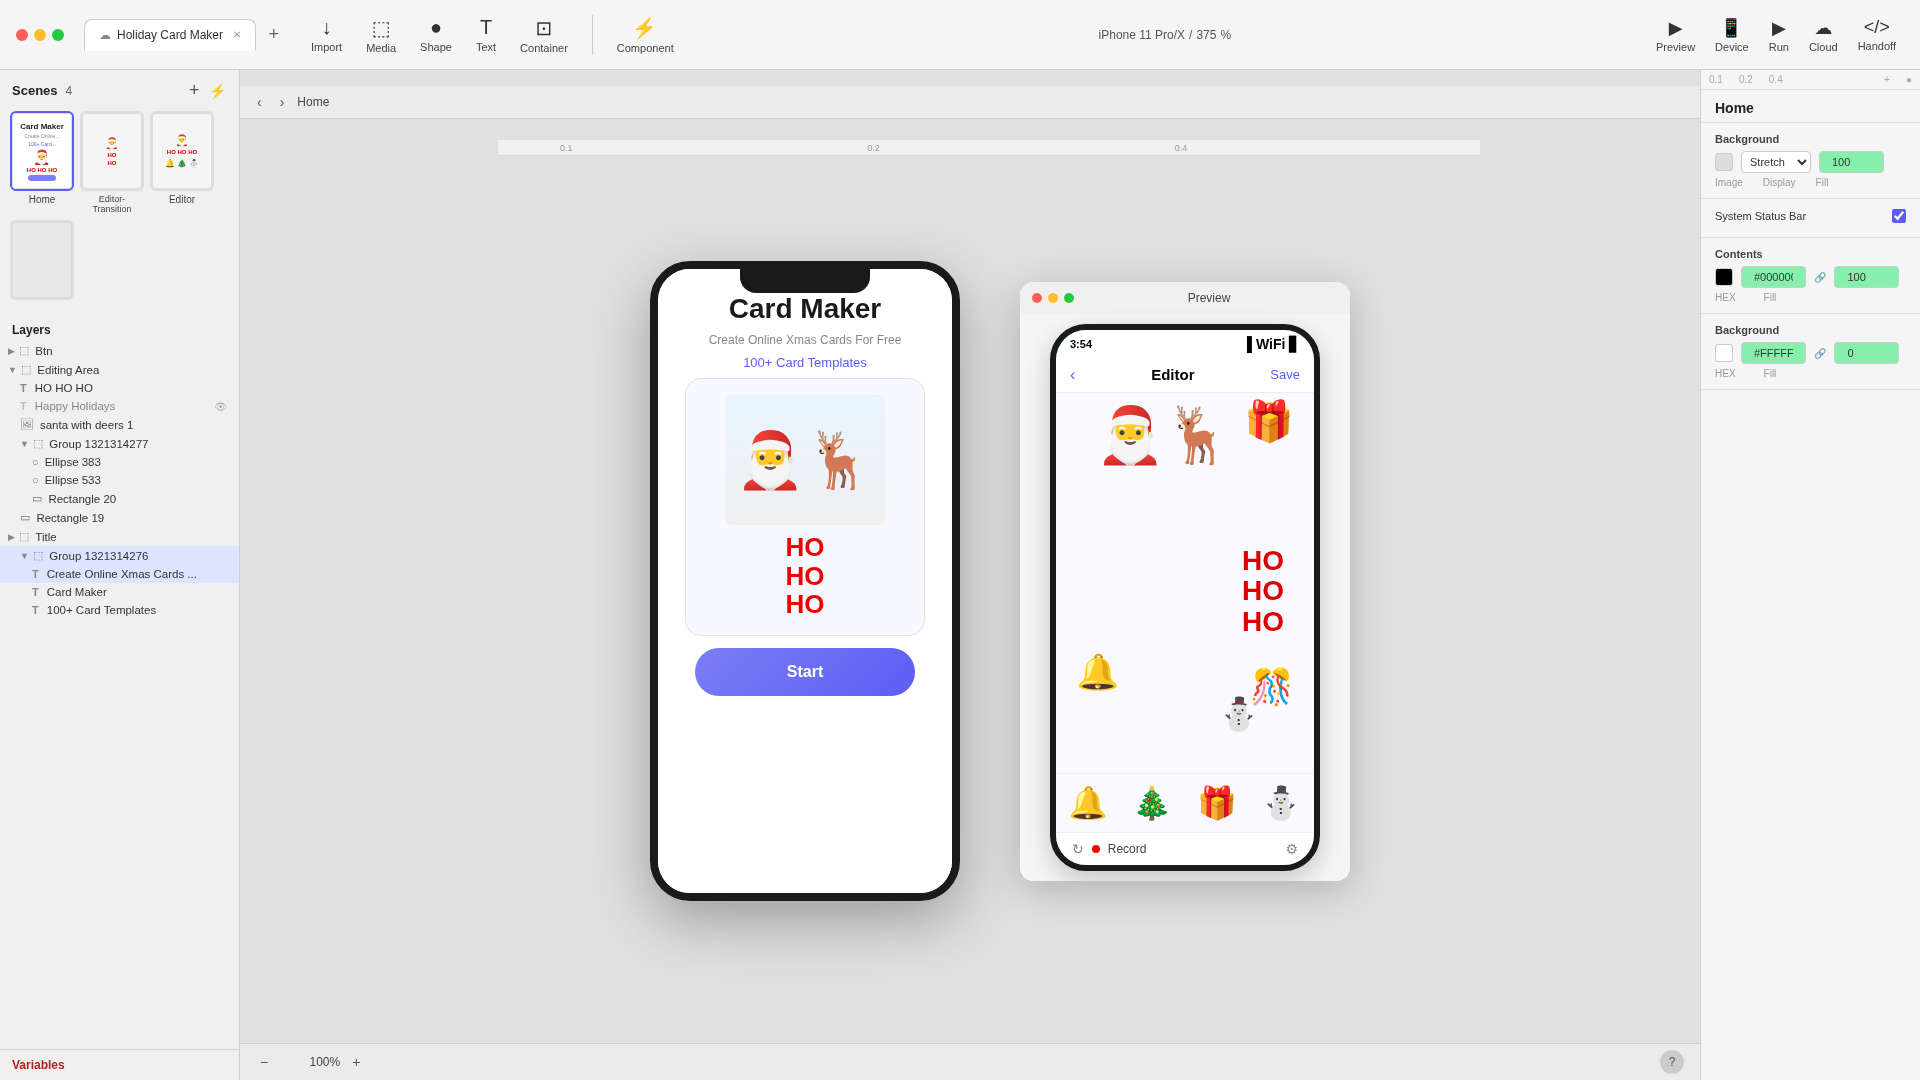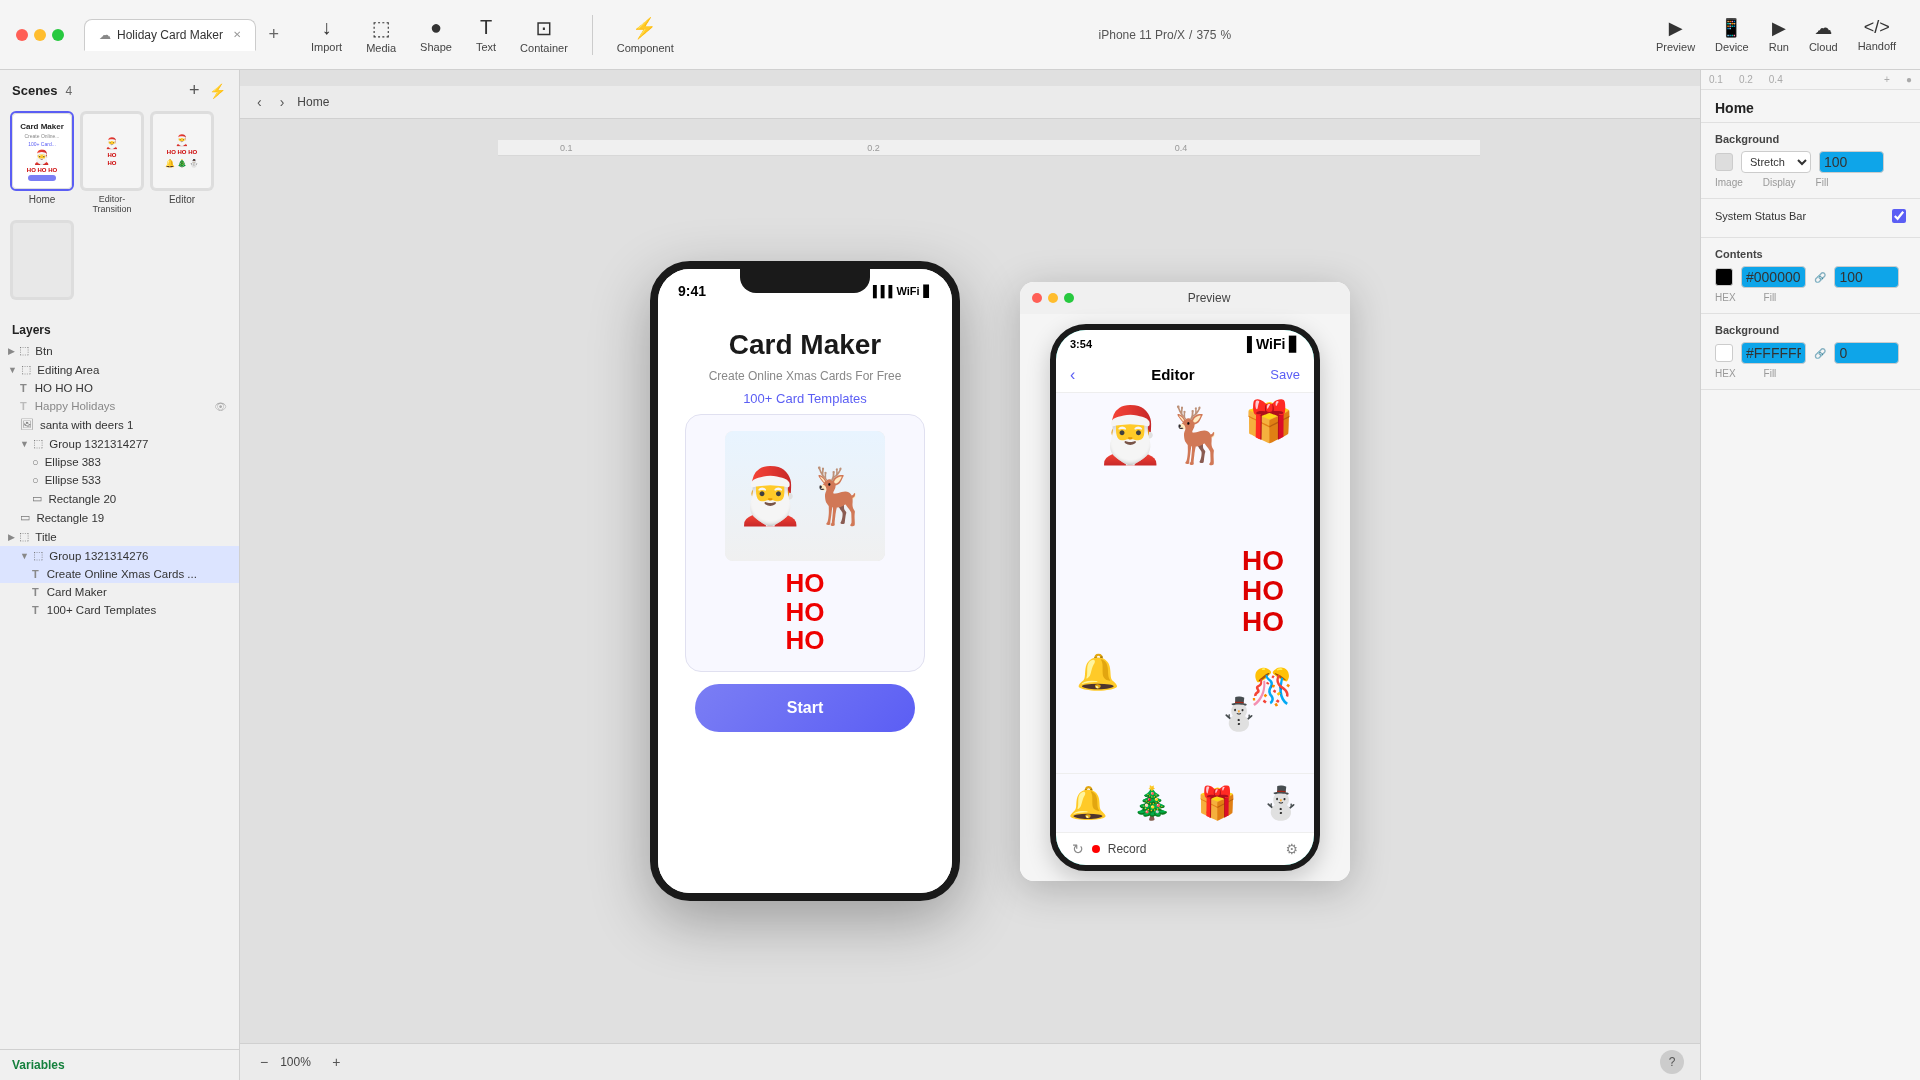--- a/index.html
+++ b/index.html
@@ -183,21 +183,21 @@
     .layer-icon { font-size: 11px; color: #777; margin-right: 2px; }
     .layer-icon-T { color: #888; font-weight: bold; font-size: 11px; }
     .layer-icon-group { color: #666; }
     .layer-eye { margin-left: auto; font-size: 10px; color: #aaa; }
     .collapse-arrow { font-size: 9px; color: #888; }
 
     .variables-section {
       padding: 8px 12px;
       border-top: 1px solid #d0d0d0;
       font-size: 12px;
-      color: #15803d;
+      color: #b91c1c;
       font-weight: 600;
     }
 
     
     .canvas-area {
       flex: 1;
       background: #e0e0e0;
       display: flex;
       flex-direction: column;
       position: relative;
@@ -331,21 +331,21 @@
       display: flex;
       align-items: center;
       padding: 6px 16px;
       background: #ebebeb;
       border-top: 1px solid #d0d0d0;
       gap: 8px;
       font-size: 12px;
       color: #444;
     }
     .zoom-btn { cursor: pointer; font-size: 14px; color: #555; padding: 2px 4px; }
-    .zoom-val { min-width: 40px; text-align: left; }
+    .zoom-val { min-width: 40px; text-align: right; margin-left: 20px; }
     .help-btn {
       margin-left: auto;
       width: 24px;
       height: 24px;
       border-radius: 50%;
       background: #ccc;
       display: flex;
       align-items: center;
       justify-content: center;
       font-size: 12px;
@@ -480,23 +480,23 @@
     }
     .right-section { padding: 10px 14px; border-bottom: 1px solid #e0e0e0; }
     .right-section-title { font-size: 11px; font-weight: 600; color: #444; margin-bottom: 6px; }
     .right-row { display: flex; align-items: center; gap: 8px; margin-bottom: 4px; font-size: 11px; color: #444; }
     .right-swatch { width: 18px; height: 18px; border-radius: 3px; border: 1px solid #ccc; }
     .right-input-sm {
       width: 65px;
       height: 22px;
       border: 1px solid #ccc;
       border-radius: 4px;
-      background: #0ea5e9;
-      font-size: 14px;
-      padding: 0 4px;
+      background: #86efac;
+      font-size: 11px;
+      padding: 0 12px;
       color: #333;
     }
     .right-select {
       height: 22px;
       border: 1px solid #ccc;
       border-radius: 4px;
       background: #fff;
       font-size: 11px;
       padding: 0 4px;
       color: #333;
@@ -825,28 +825,20 @@
       <span class="canvas-nav">‹</span>
       <span class="canvas-nav">›</span>
       <span class="canvas-scene-label">Home</span>
     </div>
 
     <div class="canvas-content">
 
       <div class="phone-mockup">
         <div style="position:relative;width:100%;">
           <div class="phone-notch"></div>
-        </div>
-        <div class="phone-status-bar" style="padding-top:8px;">
-          <span class="phone-time">9:41</span>
-          <span class="phone-icons">
-            <span>▐▐▐</span>
-            <span>WiFi</span>
-            <span>▋</span>
-          </span>
         </div>
         <div class="phone-content">
           <div class="app-title">Card Maker</div>
           <div class="app-subtitle">Create Online Xmas Cards For Free</div>
           <div class="app-templates-link">100+ Card Templates</div>
           <div class="card-preview">
             <div class="santa-img-placeholder">
               <div class="santa-scene">
                 <span class="santa-body">🎅🦌</span>
               </div>

